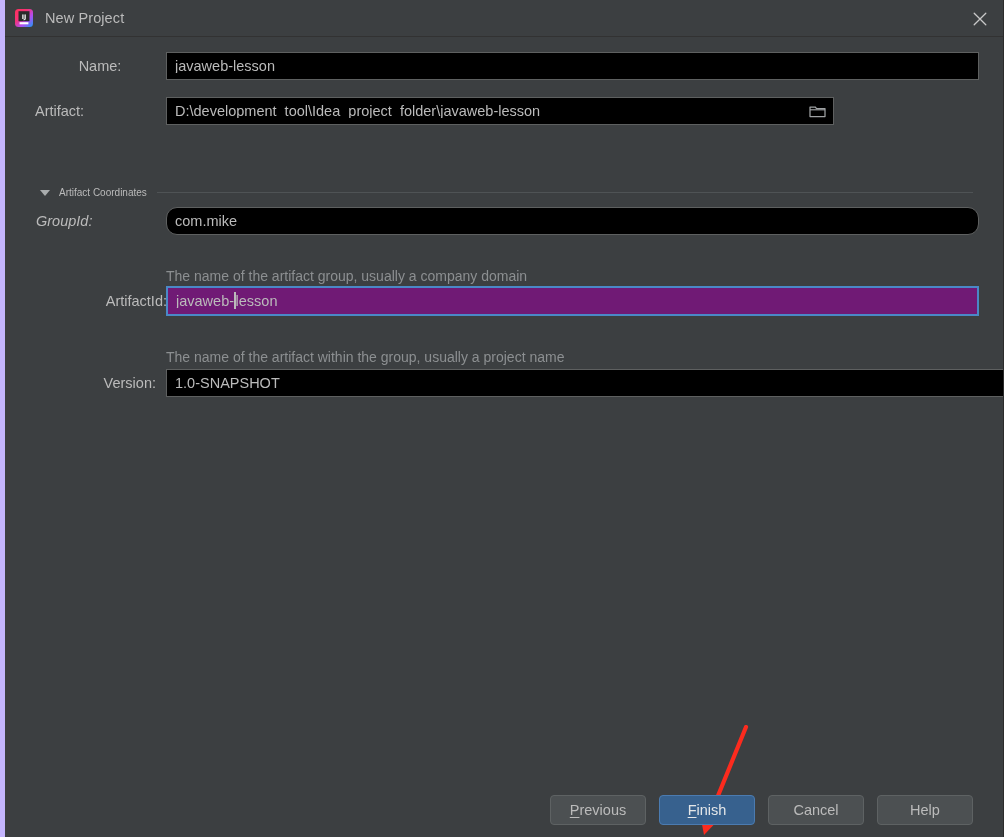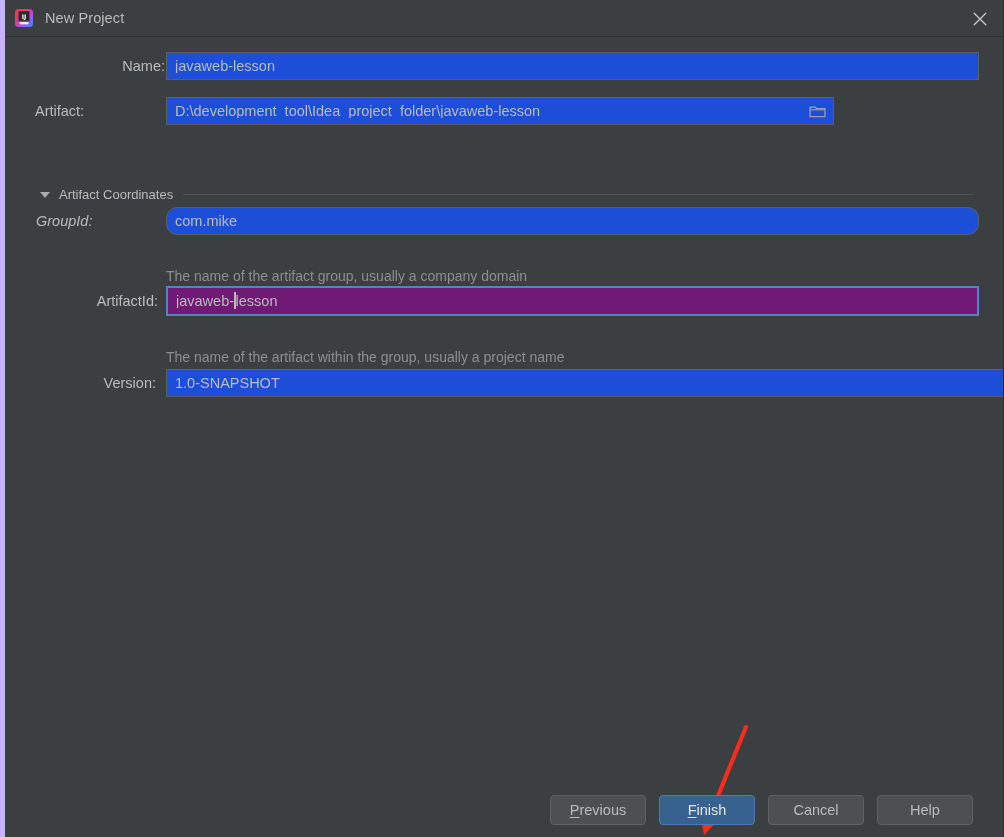--- a/index.html
+++ b/index.html
@@ -81,21 +81,21 @@
   }
 
   .field-label {
     font-size: 14.5px;
     color: #bbbbbb;
     text-align: right;
     white-space: nowrap;
   }
 
   .textfield {
-    background: #1d4ed8;
+    background: #000000;
     border: 1px solid #5e6060;
     height: 28px;
     display: flex;
     align-items: center;
     padding: 0 8px;
     font-size: 14.5px;
     color: #bbbbbb;
     position: relative;
   }
 
@@ -150,21 +150,21 @@
   .triangle {
     width: 0;
     height: 0;
     border-left: 5.5px solid transparent;
     border-right: 5.5px solid transparent;
     border-top: 6px solid #a9acad;
     margin-right: 9px;
     cursor: pointer;
   }
   .section-title {
-    font-size: 13px;
+    font-size: 10px;
     color: #bbbbbb;
     white-space: nowrap;
   }
   .section-rule {
     height: 1px;
     background: #4f5355;
     margin-left: 10px;
   }
 
   
@@ -242,21 +242,21 @@
     <span class="close-btn">
       <svg width="14" height="14" viewBox="0 0 14 14">
         <path d="M1.2 1.2 L12.8 12.8 M12.8 1.2 L1.2 12.8" stroke="#c8c8c8" stroke-width="1.3" stroke-linecap="round"></path>
       </svg>
     </span>
   </div>
 
   <div class="body-area">
 
     <div class="row" style="top:21px;">
-      <span class="field-label" style="width:130px; padding-right:0; text-align:right; margin-left:30px;">Name:</span>
+      <span class="field-label" style="width:130px; padding-right:0; text-align:center; margin-left:30px;">Name:</span>
       <div class="textfield" style="position:absolute; left:161px; width:813px;">
         <span class="value">javaweb-lesson</span>
       </div>
     </div>
 
     <div class="row" style="top:66px;">
       <span class="field-label" style="width:130px; text-align:left; margin-left:30px;">Artifact:</span>
       <div class="textfield" style="position:absolute; left:161px; width:668px;">
         <span class="value">D:\development_tool\Idea_project_folder\javaweb-lesson</span>
         <span class="browse-icon">
@@ -276,21 +276,21 @@
 
     <div class="row" style="top:184px;">
       <span class="field-label" style="position:absolute; left:31px; width:120px; text-align:left;font-style:italic;">GroupId:</span>
       <div class="textfield" style="position:absolute; left:161px; width:813px;border-radius:11px;">
         <span class="value">com.mike</span>
       </div>
     </div>
     <span class="hint" style="top:231px; left:161px;">The name of the artifact group, usually a company domain</span>
 
     <div class="row" style="top:264px;">
-      <span class="field-label" style="position:absolute; left:33px; width:120px; text-align:right;">ArtifactId:</span>
+      <span class="field-label" style="position:absolute; left:42px; width:120px; text-align:right;">ArtifactId:</span>
       <div class="textfield focused" style="position:absolute; left:161px; width:813px; height:30px;">
         <span class="value">javaweb-</span>
           <span class="caret"></span>
           <span class="value">lesson</span>
       </div>
     </div>
     <span class="hint" style="top:312px; left:161px;">The name of the artifact within the group, usually a project name</span>
 
     <div class="row" style="top:346px;">
       <span class="field-label" style="position:absolute; left:31px; width:120px; text-align:right;">Version:</span>

